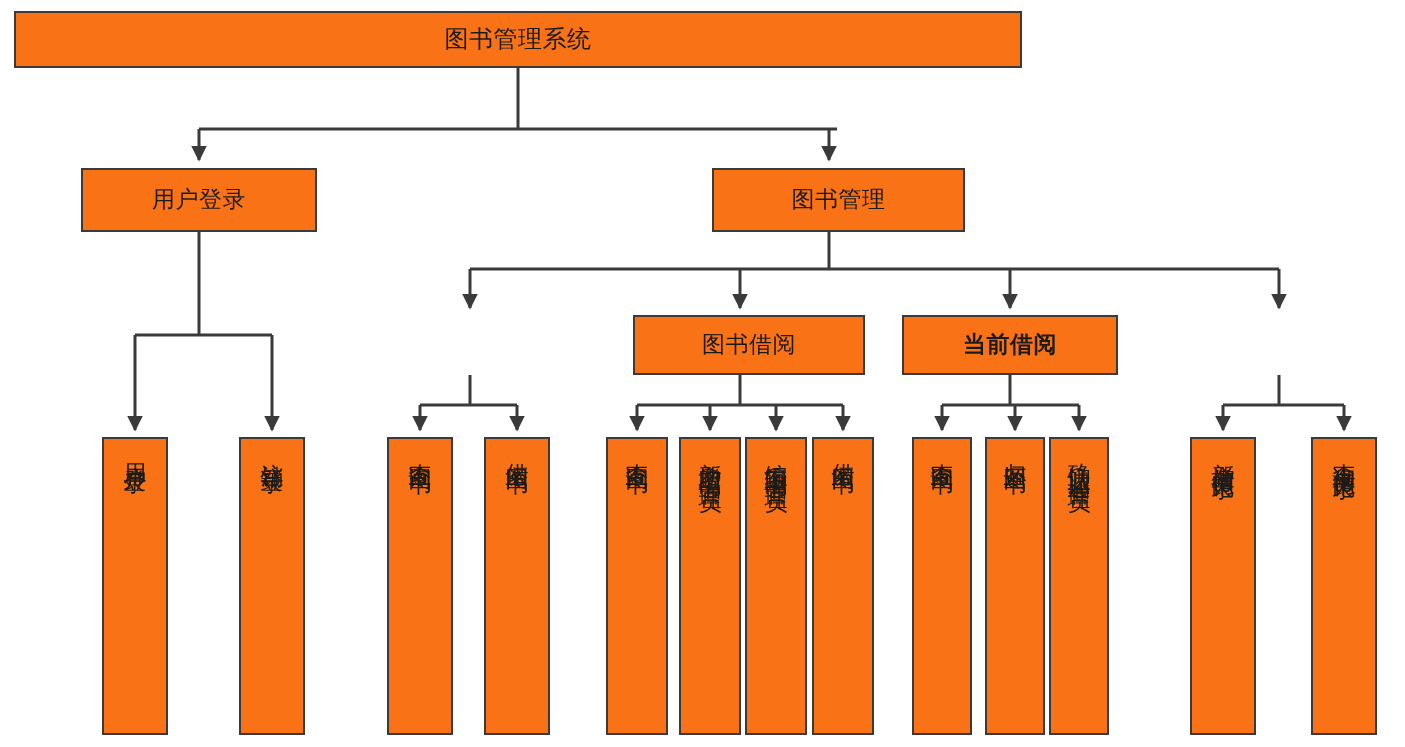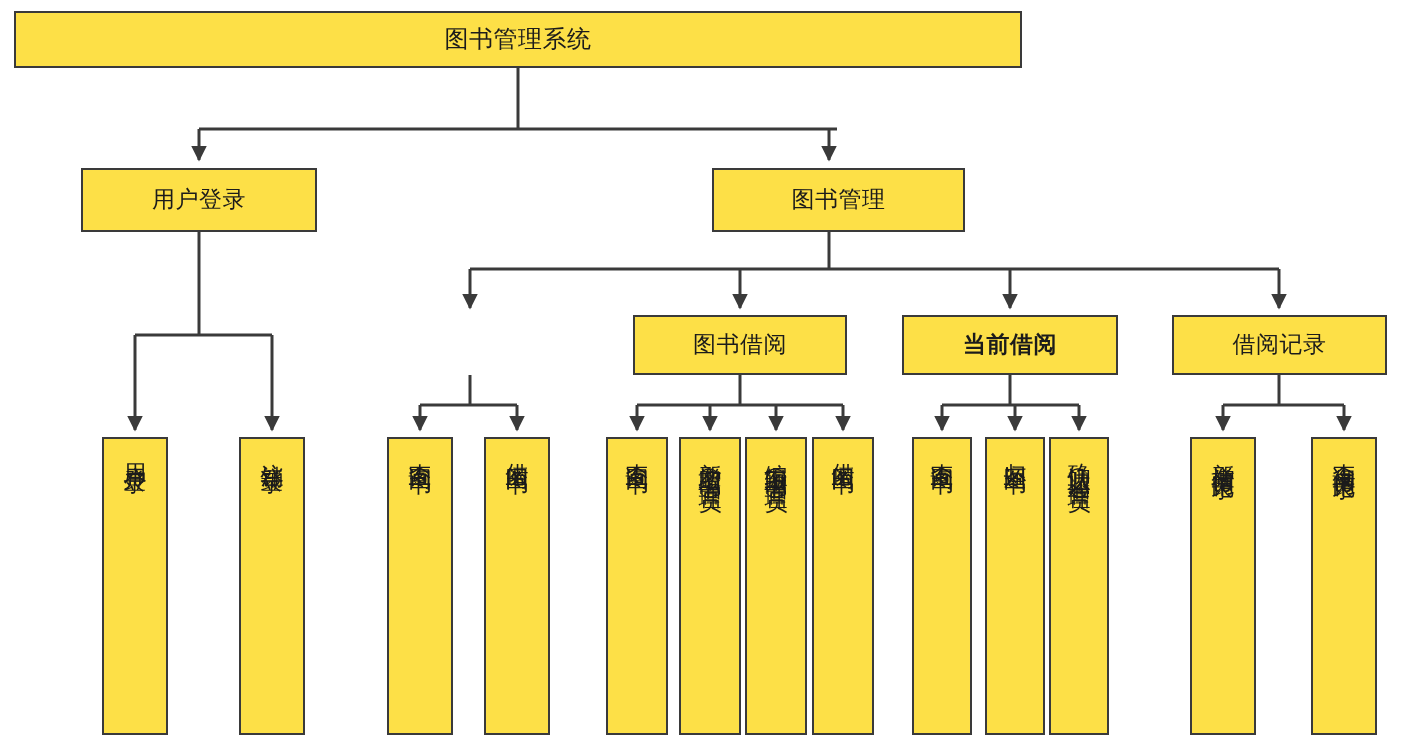--- a/index.html
+++ b/index.html
@@ -23,21 +23,21 @@
     left: 0;
     top: 0;
     width: 1405px;
     height: 747px;
     pointer-events: none;
   }
   .node {
     position: absolute;
     box-sizing: border-box;
     border: 2.5px solid #3a3a3a;
-    background: #fde047;
+    background: #f97316;
     display: flex;
     align-items: center;
     justify-content: center;
     color: #1b1b1b;
     text-align: left;
   }
   .node .lbl {
     display: block;
     line-height: 1.12;
     letter-spacing: 0.5px;
@@ -137,28 +137,25 @@
     <span class="lbl" style="color: rgb(27, 27, 27);">图书管理系统</span>
   </div>
 
   <div class="node h" style="left: 81px; top: 168px; width: 236px; height: 64px; border-color: rgb(58, 58, 58);">
     <span class="lbl" style="color: rgb(27, 27, 27);">用户登录</span>
   </div>
   <div class="node h" style="left: 712px; top: 168px; width: 253px; height: 64px; border-color: rgb(58, 58, 58);">
     <span class="lbl" style="color: rgb(27, 27, 27);">图书管理</span>
   </div>
 
-  <div class="node h" style="left: 633px; top: 315px; width: 214px; height: 60px; border-color: rgb(58, 58, 58);">
+  <div class="node h" style="left: 633px; top: 315px; width: 232px; height: 60px; border-color: rgb(58, 58, 58);">
     <span class="lbl" style="color: rgb(27, 27, 27);">图书借阅</span>
   </div>
   <div class="node h" style="left: 902px; top: 315px; width: 216px; height: 60px; border-color: rgb(58, 58, 58);">
     <span class="lbl" style="color: rgb(27, 27, 27); font-weight: bold;">当前借阅</span>
-  </div>
-  <div class="node h" style="left: 1172px; top: 315px; width: 215px; height: 60px; border-color: rgb(58, 58, 58);">
-    <span class="lbl" style="color: rgb(27, 27, 27);">借阅记录</span>
   </div>
 
   <div class="node v" style="left: 102px; top: 437px; width: 66px; height: 298px; border-color: rgb(58, 58, 58);">
     <span class="lbl" style="color: rgb(27, 27, 27);">用户登录</span>
   </div>
   <div class="node v" style="left: 239px; top: 437px; width: 66px; height: 298px; border-color: rgb(58, 58, 58);">
     <span class="lbl" style="color: rgb(27, 27, 27);">注销登录</span>
   </div>
   <div class="node v" style="left: 387px; top: 437px; width: 66px; height: 298px; border-color: rgb(58, 58, 58);">
     <span class="lbl" style="color: rgb(27, 27, 27);">查询图书</span>

